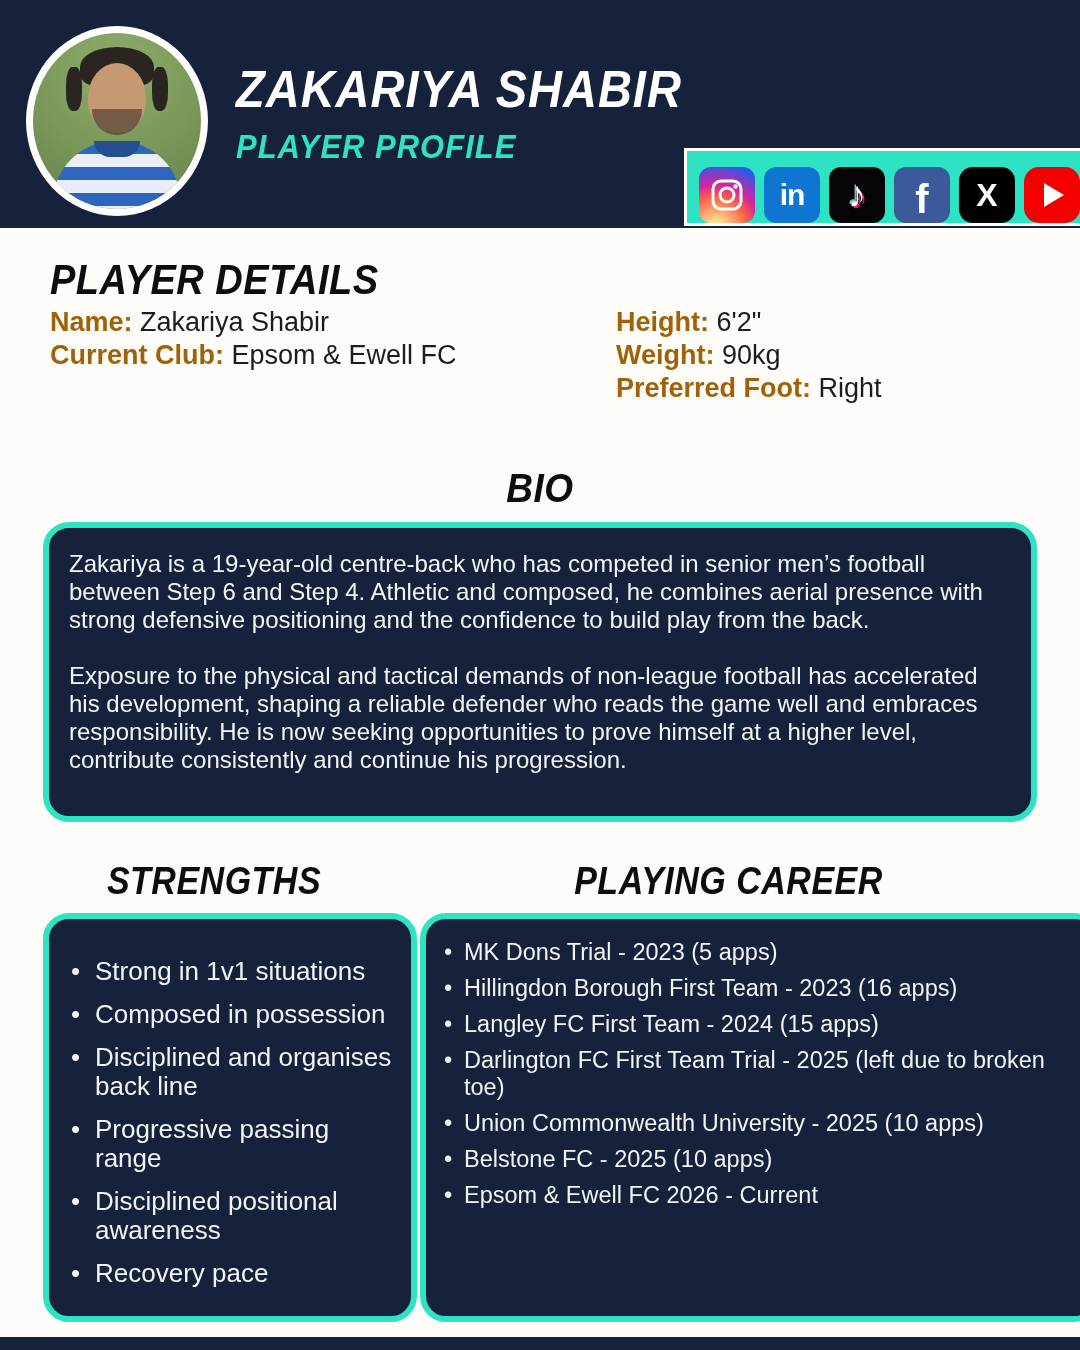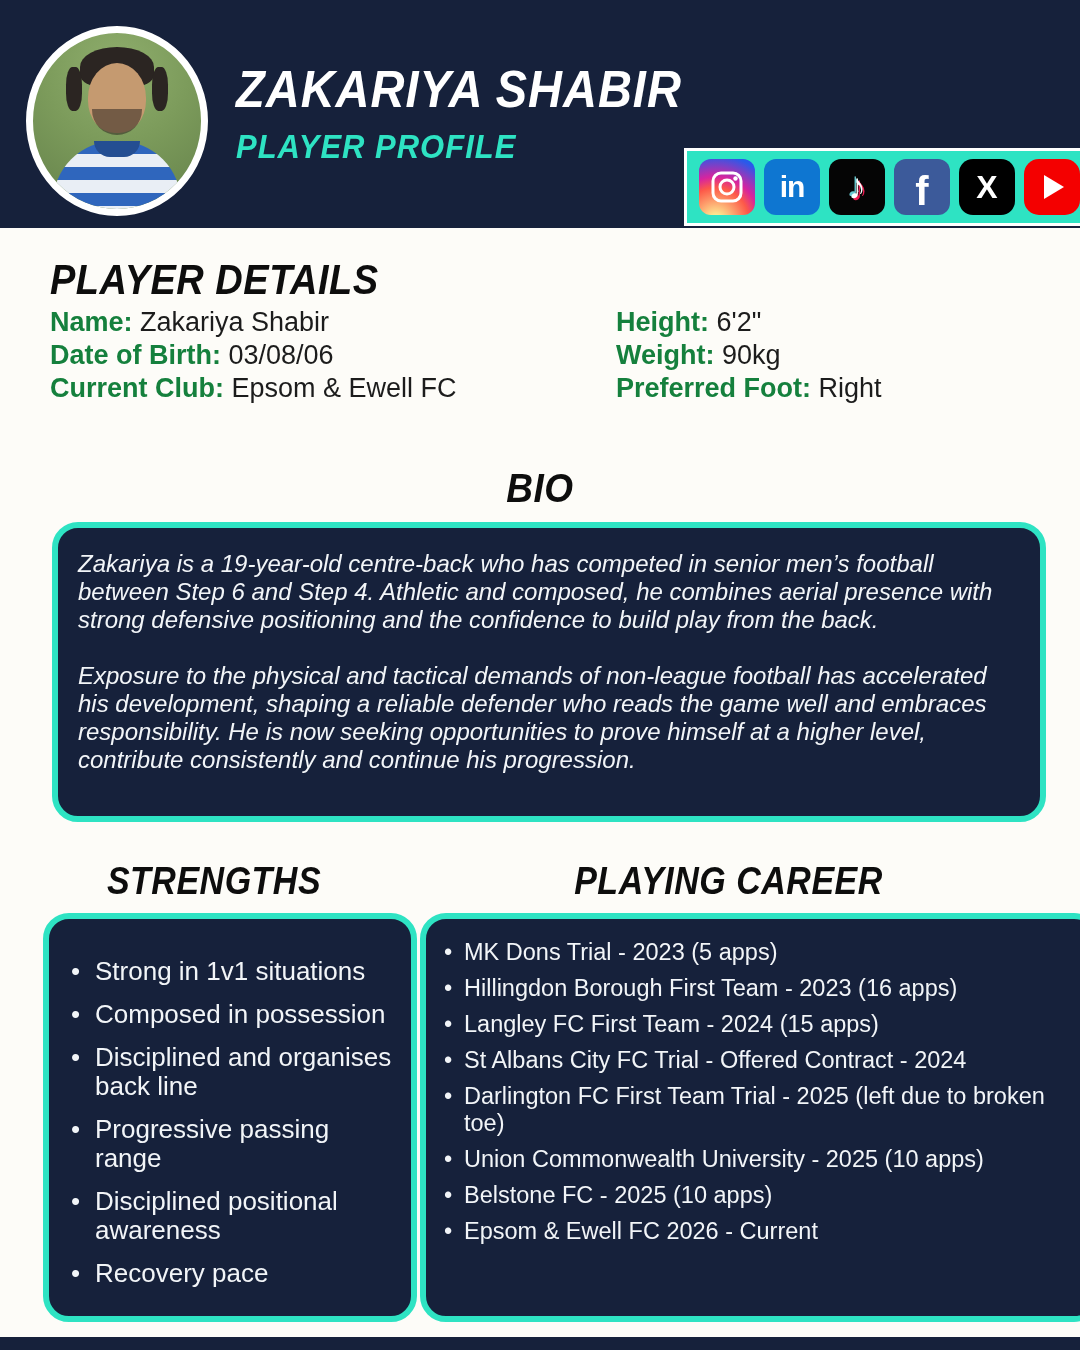--- a/index.html
+++ b/index.html
@@ -26,21 +26,21 @@
   .hair-l{left:33px;} .hair-r{right:33px;}
 
   .title-block{position:absolute;left:236px;top:58px;}
   .player-name{font-size:47px;font-weight:bold;font-style:italic;color:#ffffff;letter-spacing:1px;
                transform:scaleY(1.12);transform-origin:left top;white-space:nowrap;}
   .player-subtitle{font-size:31px;font-weight:bold;font-style:italic;color:#2EE3C3;letter-spacing:1px;
                    margin-top:14px;transform:scaleY(1.1);transform-origin:left top;white-space:nowrap;}
 
   .social-bar{position:absolute;left:684px;top:148px;width:396px;height:78px;background:#2EE3C3;
               border:3px solid #ffffff;border-right:none;box-sizing:border-box;
-              display:flex;align-items:center;gap:9px;padding-left:12px;}
+              display:flex;align-items:flex-end;gap:9px;padding-left:12px;}
   .tile{width:56px;height:56px;border-radius:12px;display:flex;align-items:center;justify-content:center;flex:0 0 auto;}
   .tile-instagram{background:radial-gradient(circle at 30% 110%,#fdf497 0%,#fdf497 5%,#fd5949 45%,#d6249f 60%,#285AEB 90%);}
   .tile-linkedin{background:#0E76D1;}
   .tile-tiktok{background:#050505;}
   .tile-facebook{background:#3C5A9A;}
   .tile-x{background:#000000;border-radius:14px;}
   .tile-youtube{background:#F40000;border-radius:15px;}
   .tile span{color:#fff;font-weight:bold;}
   .g-in{font-size:30px;letter-spacing:-1px;}
   .g-note{font-size:36px;text-shadow:2px 2px 0 #ee1d52,-2px -2px 0 #69c9d0;}
@@ -53,26 +53,26 @@
   .h-details{position:absolute;left:50px;top:256px;font-size:38px;transform:scaleY(1.12);transform-origin:left top;}
   .h-bio{position:absolute;left:0;top:468px;width:1080px;text-align:center;font-size:37px;transform:scaleY(1.12);}
   .h-strengths{position:absolute;left:43px;top:862px;width:342px;text-align:center;font-size:34px;transform:scaleY(1.12);}
   .h-career{position:absolute;left:420px;top:862px;width:617px;text-align:center;font-size:34px;transform:scaleY(1.12);}
 
   
   .details-col{position:absolute;font-size:27px;color:#1C1C1C;}
   .details-left{left:50px;top:306px;}
   .details-right{left:616px;top:306px;}
   .detail-row{line-height:33px;}
-  .detail-row b{color:#15803d;}
+  .detail-row b{color:#a16207;}
 
   
   .dark-box{position:absolute;background:#16213B;border:6px solid #2EE3C3;border-radius:26px;
             box-sizing:border-box;color:#F2F5F8;}
-  .bio-box{left:52px;top:522px;width:994px;height:300px;padding:22px 22px 0 20px;font-size:24px;line-height:28px;font-style:italic;}
+  .bio-box{left:43px;top:522px;width:994px;height:300px;padding:22px 22px 0 20px;font-size:24px;line-height:28px;}
   .bio-box p{margin:0 0 28px 0;}
   .strengths-box{left:43px;top:913px;width:374px;height:409px;padding:38px 16px 0 12px;}
   .career-box{left:420px;top:913px;width:680px;height:409px;padding:20px 14px 0 14px;}
 
   ul.blist{list-style:none;margin:0;padding:0;}
   .strengths-box li{position:relative;padding-left:34px;font-size:26px;line-height:29px;margin-bottom:14px;}
   .strengths-box li::before{content:"•";position:absolute;left:10px;}
   .career-box li{position:relative;padding-left:24px;font-size:23.5px;line-height:27px;margin-bottom:9px;}
   .career-box li::before{content:"•";position:absolute;left:4px;}
 
@@ -123,21 +123,20 @@
       </div>
     </div>
   </div>
 
   <div class="h1 h-details">PLAYER DETAILS</div>
 
   <div class="details-col details-left">
 
       <div class="detail-row"><b>Name:</b><span> Zakariya Shabir</span></div>
 
-      <div class="detail-row"><b>Date of Birth:</b><span> 03/08/06</span></div>
 
 
       <div class="detail-row"><b>Current Club:</b><span> Epsom &amp; Ewell FC</span></div>
     </div>
 
   <div class="details-col details-right">
 
       <div class="detail-row"><b>Height:</b><span> 6'2"</span></div>
 
       <div class="detail-row"><b>Weight:</b><span> 90kg</span></div>
@@ -174,21 +173,20 @@
   <div class="h1 h-career">PLAYING CAREER</div>
   <div class="dark-box career-box">
     <ul class="blist">
 
         <li>MK Dons Trial - 2023 (5 apps)</li>
 
         <li>Hillingdon Borough First Team - 2023 (16 apps)</li>
 
         <li>Langley FC First Team - 2024 (15 apps)</li>
 
-        <li>St Albans City FC Trial - Offered Contract - 2024</li>
 
 
         <li>Darlington FC First Team Trial - 2025 (left due to broken toe)</li>
 
         <li>Union Commonwealth University - 2025 (10 apps)</li>
 
         <li>Belstone FC - 2025 (10 apps)</li>
 
 
         <li>Epsom &amp; Ewell FC 2026 - Current</li>

